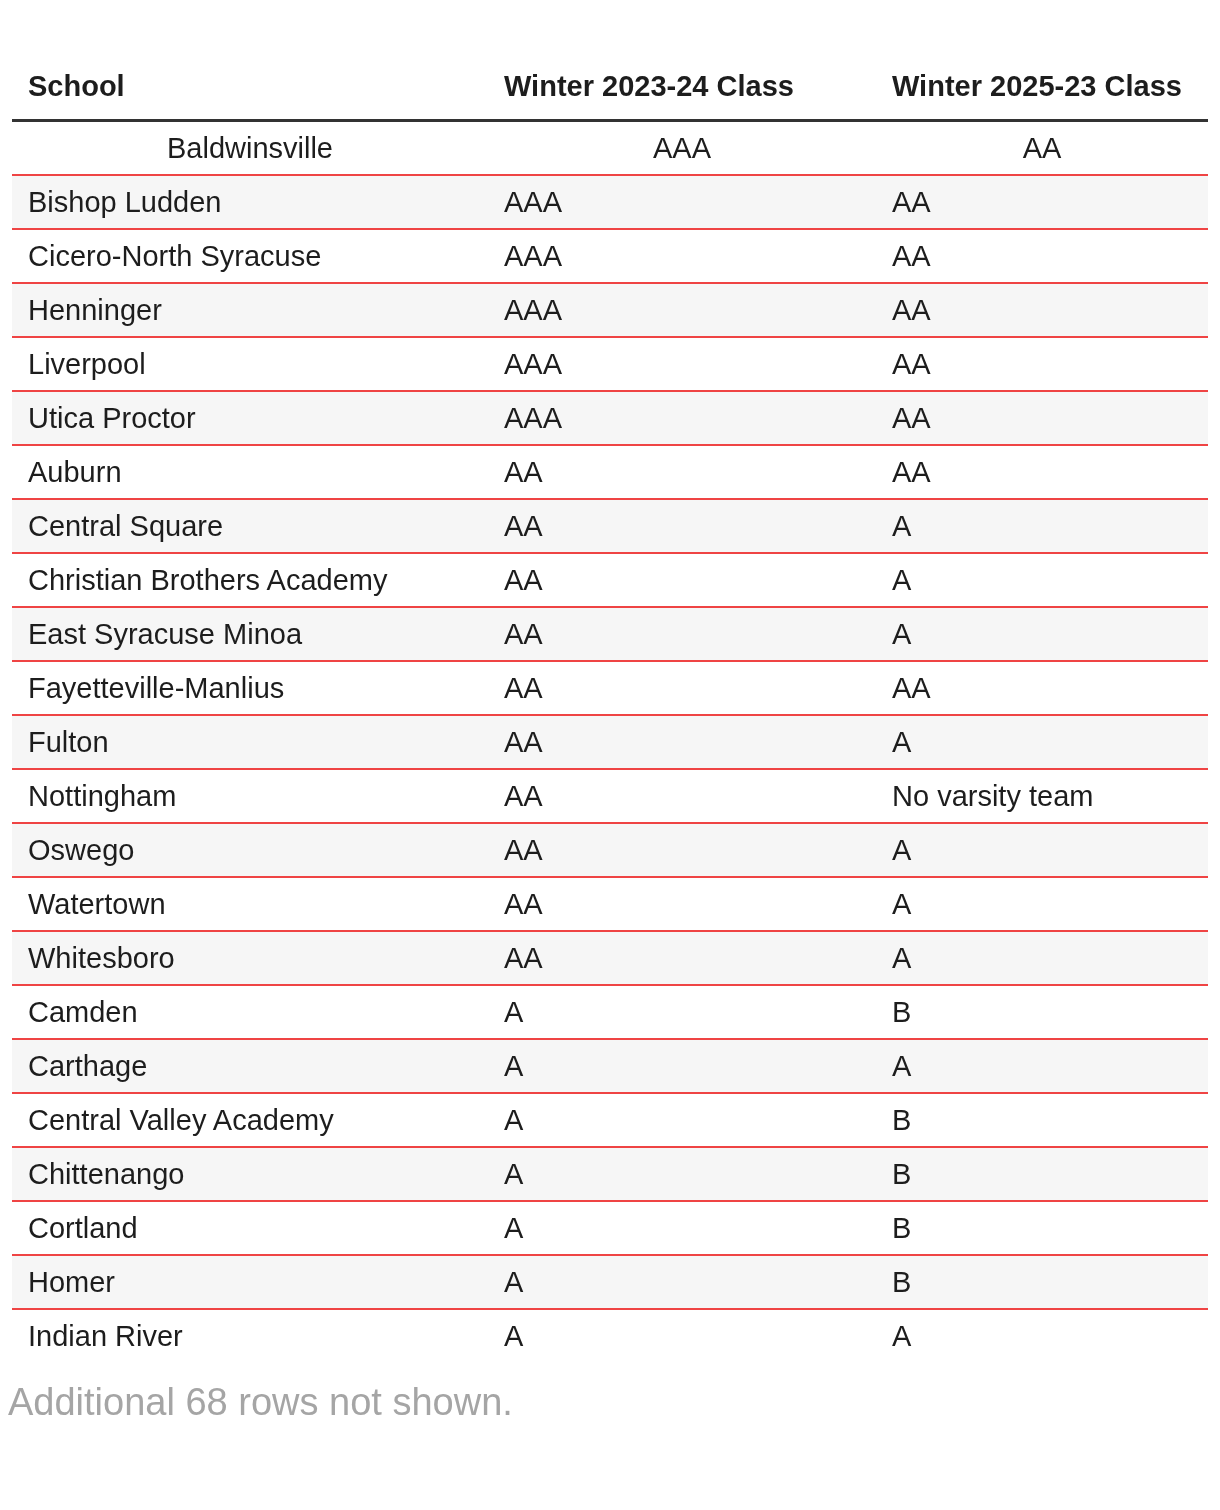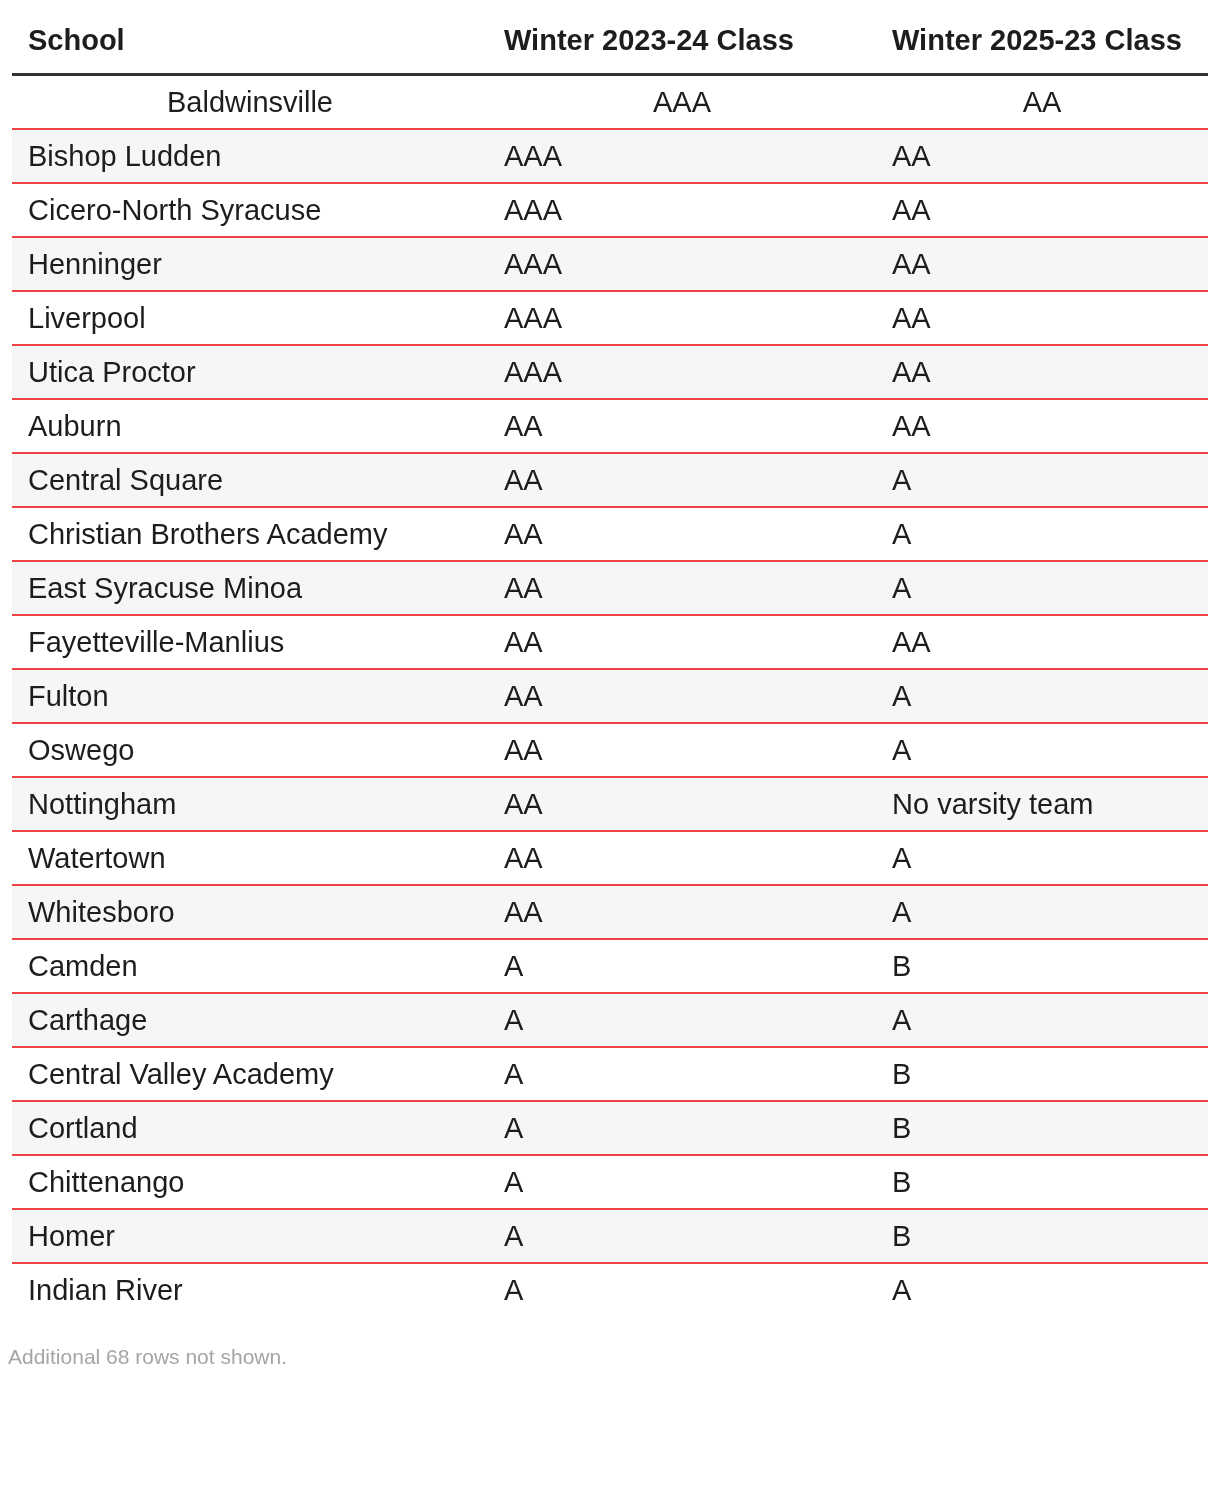--- a/index.html
+++ b/index.html
@@ -23,40 +23,40 @@
   }
   col.col-school   { width: 476px; }
   col.col-class1   { width: 388px; }
   col.col-class2   { width: 332px; }
   thead th {
     text-align: left;
     font-size: 29px;
     font-weight: bold;
     color: #1d1d1d;
     line-height: 33px;
-    padding: 24px 16px 16px 16px;
+    padding: 70px 16px 16px 16px;
     border-bottom: 3px solid #333333;
     white-space: nowrap;
   }
   tbody td {
     font-size: 29px;
     font-weight: normal;
     color: #1d1d1d;
     height: 52px;
     padding: 0 16px;
     vertical-align: middle;
     white-space: nowrap;
     overflow: hidden;
   }
   tbody tr { border-top: 2px solid #ef4444; }
   tbody tr:first-child { border-top: none; text-align: center; }
   tbody tr:nth-child(even) { background: #f6f6f6; }
   .footer-note {
     margin: 24px 0 14px 8px;
-    font-size: 21px;
+    font-size: 38px;
     line-height: 33px;
     color: #a5a5a5;
   }
 </style>
 </head>
 <body>
 
 <div class="page">
   <table class="data-table">
     <colgroup>
@@ -126,28 +126,28 @@
           <td>Fayetteville-Manlius</td>
           <td>AA</td>
           <td>AA</td>
         </tr>
         <tr>
           <td>Fulton</td>
           <td>AA</td>
           <td>A</td>
         </tr>
         <tr>
+          <td>Nottingham</td>
+          <td>AA</td>
+          <td>No varsity team</td>
+        </tr>
+        <tr>
           <td>Oswego</td>
           <td>AA</td>
           <td>A</td>
-        </tr>
-        <tr>
-          <td>Nottingham</td>
-          <td>AA</td>
-          <td>No varsity team</td>
         </tr>
         <tr>
           <td>Watertown</td>
           <td>AA</td>
           <td>A</td>
         </tr>
         <tr>
           <td>Whitesboro</td>
           <td>AA</td>
           <td>A</td>
@@ -161,26 +161,26 @@
           <td>Carthage</td>
           <td>A</td>
           <td>A</td>
         </tr>
         <tr>
           <td>Central Valley Academy</td>
           <td>A</td>
           <td>B</td>
         </tr>
         <tr>
-          <td>Cortland</td>
+          <td>Chittenango</td>
           <td>A</td>
           <td>B</td>
         </tr>
         <tr>
-          <td>Chittenango</td>
+          <td>Cortland</td>
           <td>A</td>
           <td>B</td>
         </tr>
         <tr>
           <td>Homer</td>
           <td>A</td>
           <td>B</td>
         </tr>
         <tr>
           <td>Indian River</td>

